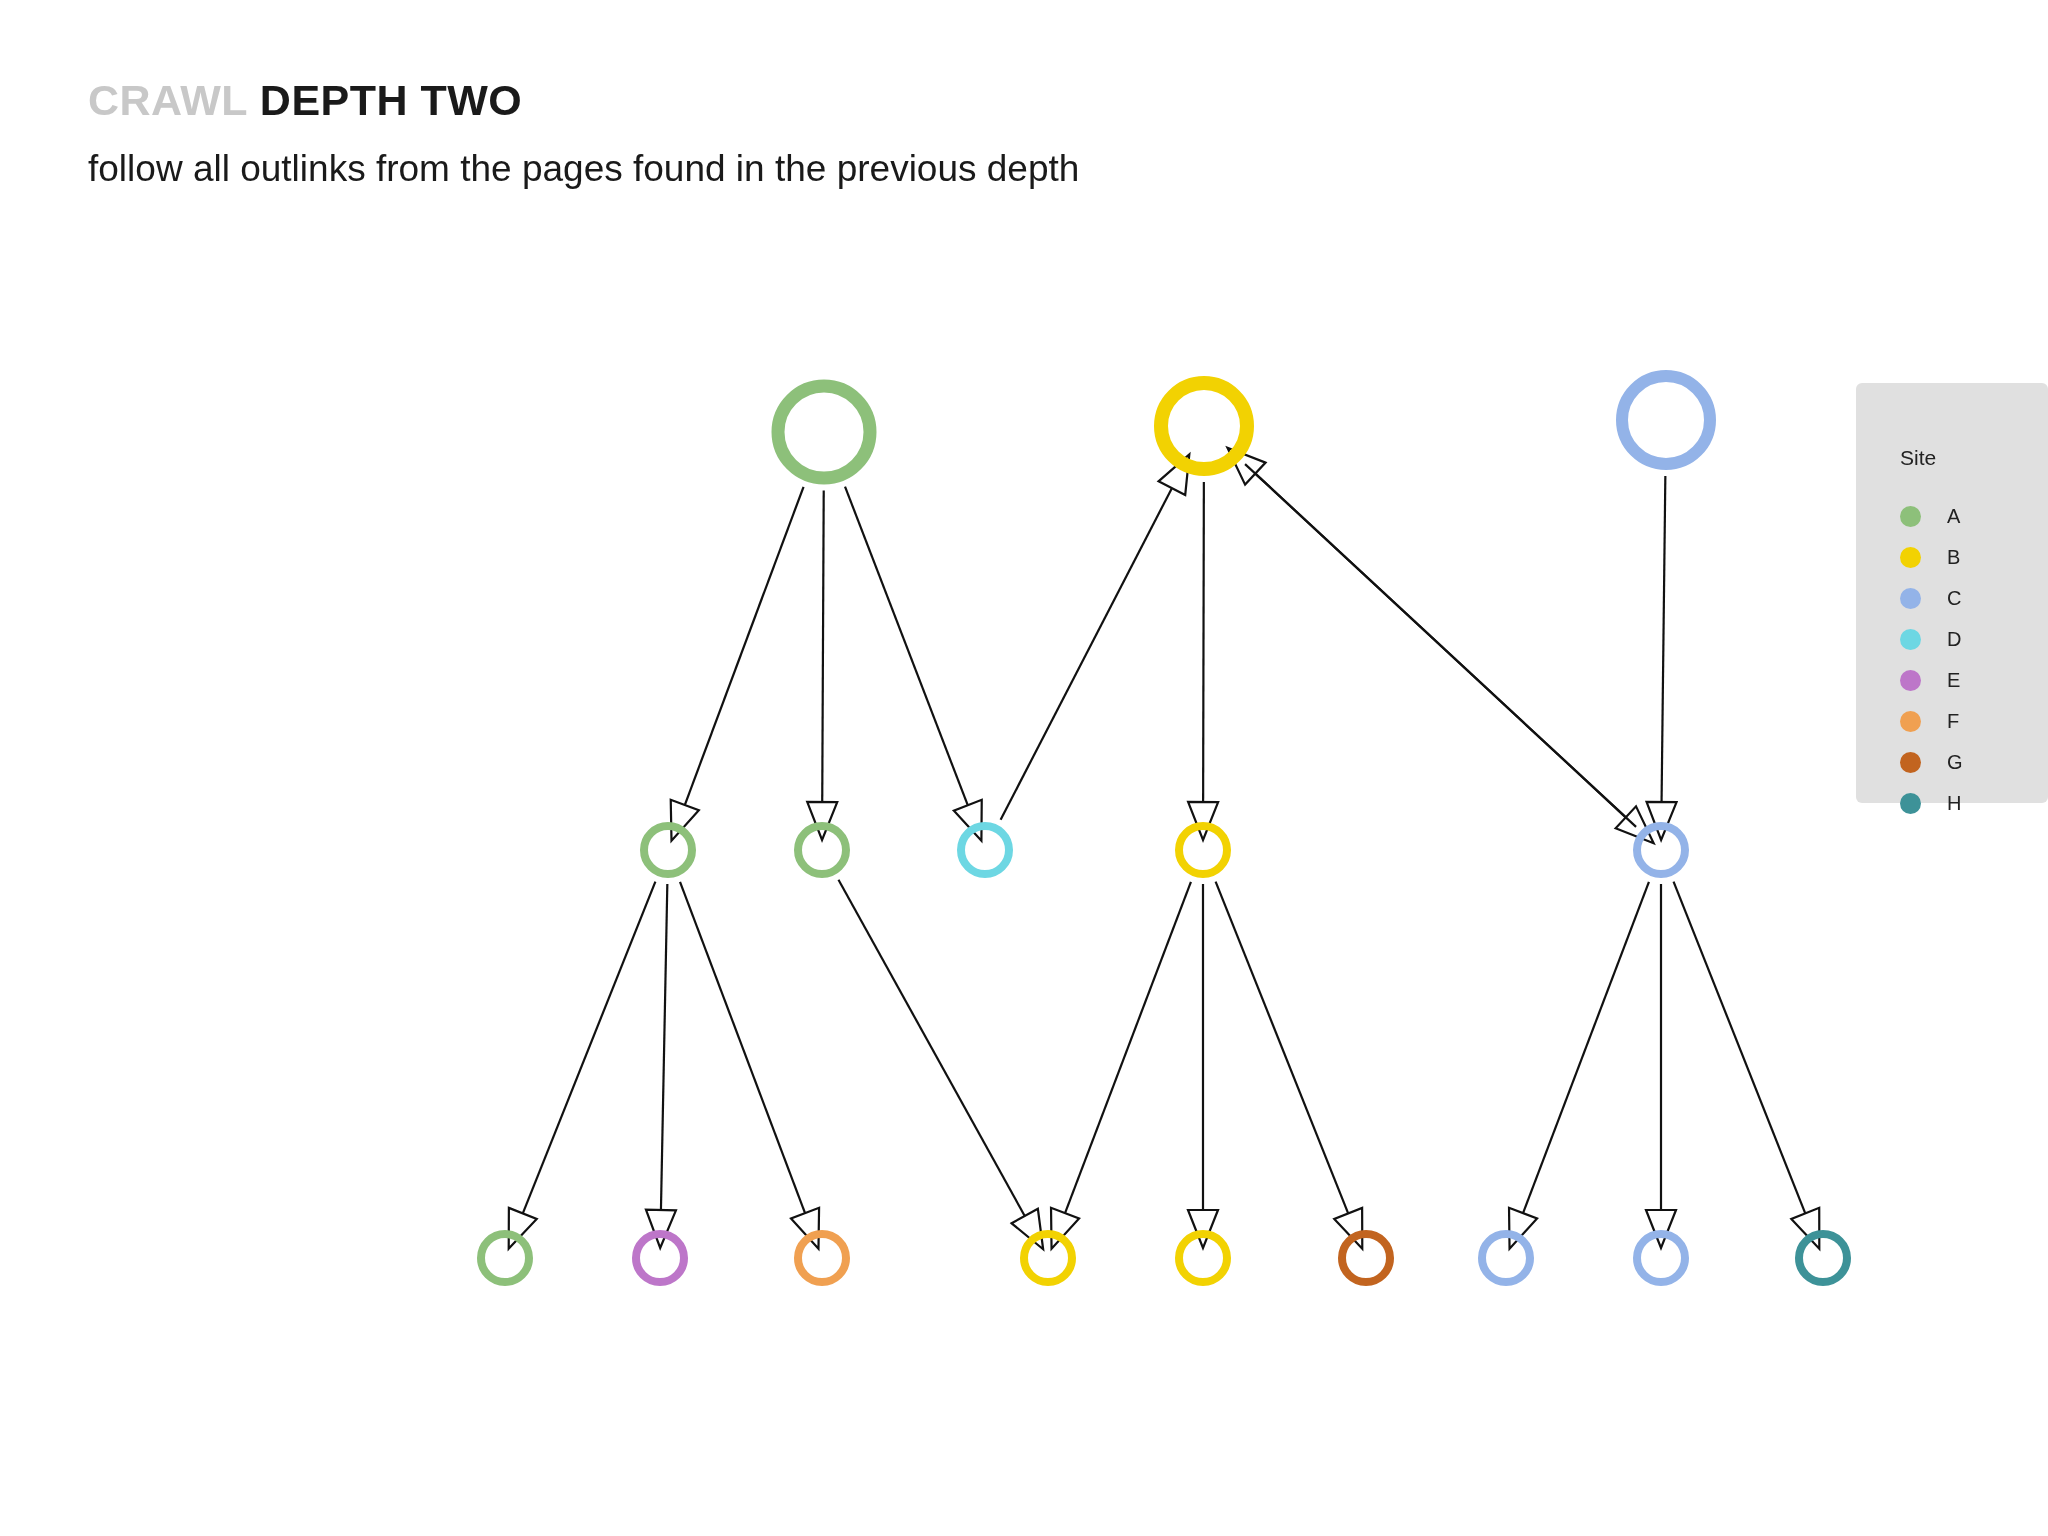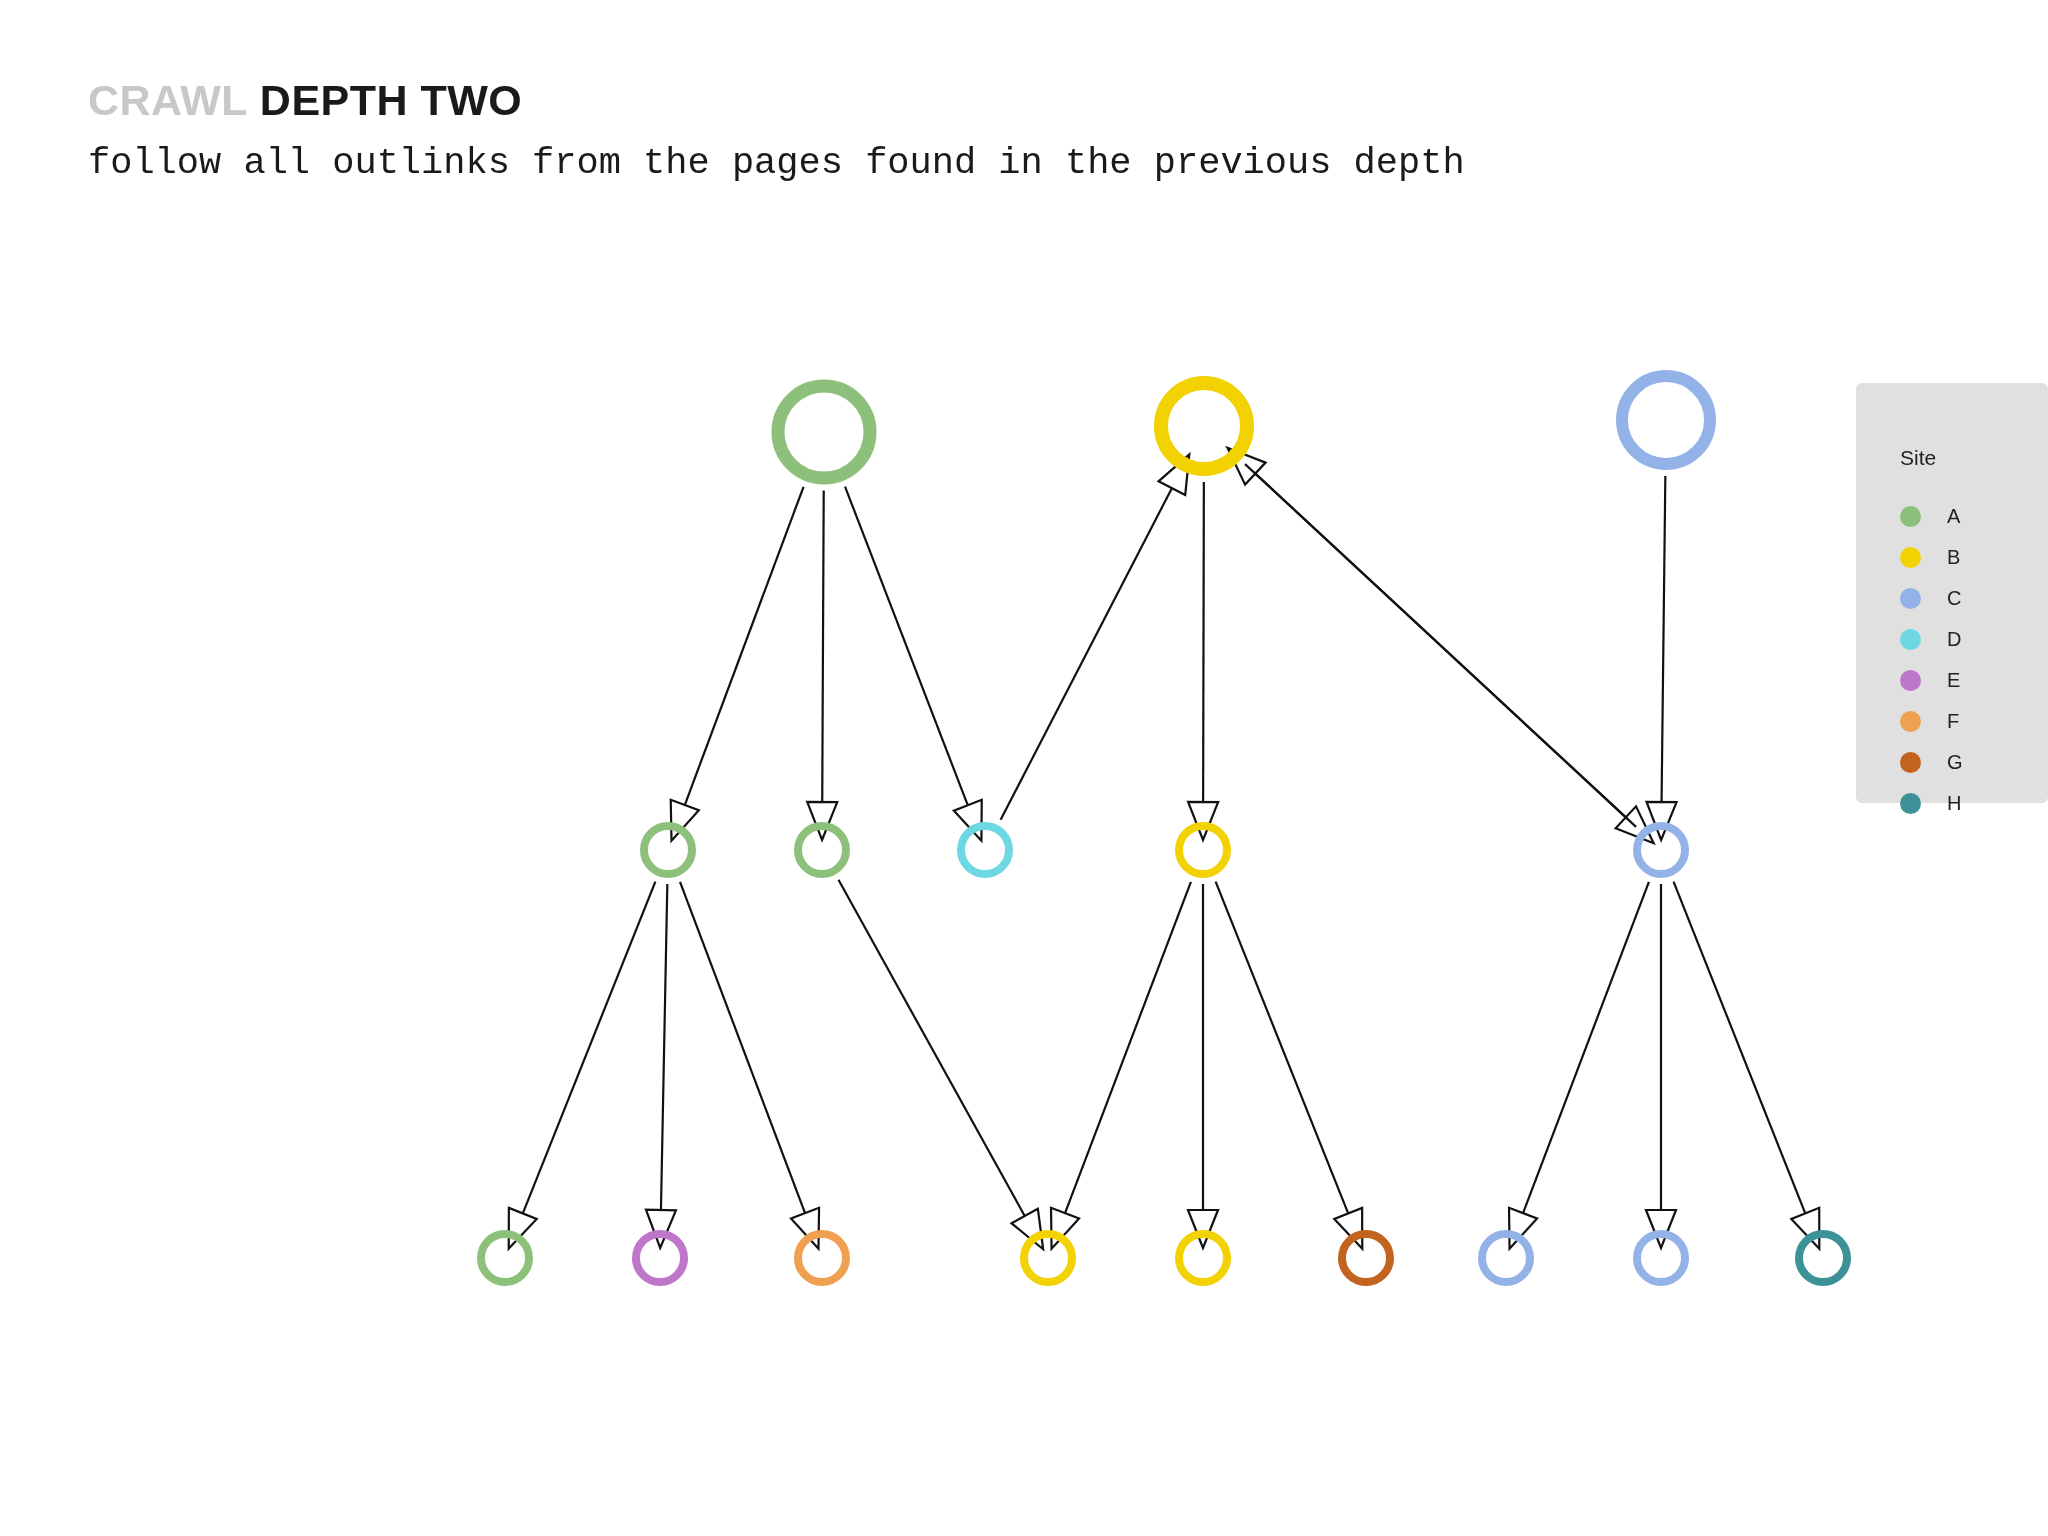--- a/index.html
+++ b/index.html
@@ -35,22 +35,21 @@
   }
   #title-main {
     color: #1a1a1a;
   }
   #subtitle {
     font-size: 37px;
     line-height: 46px;
     color: #1a1a1a;
     font-weight: 400;
     white-space: nowrap;
-    margin-top: 14px;
-    font-family: Liberation Mono, monospace;
+    margin-top: 20px;
   }
 
   
   #graph {
     position: absolute;
     left: 0;
     top: 0;
     width: 2048px;
     height: 1536px;
   }

